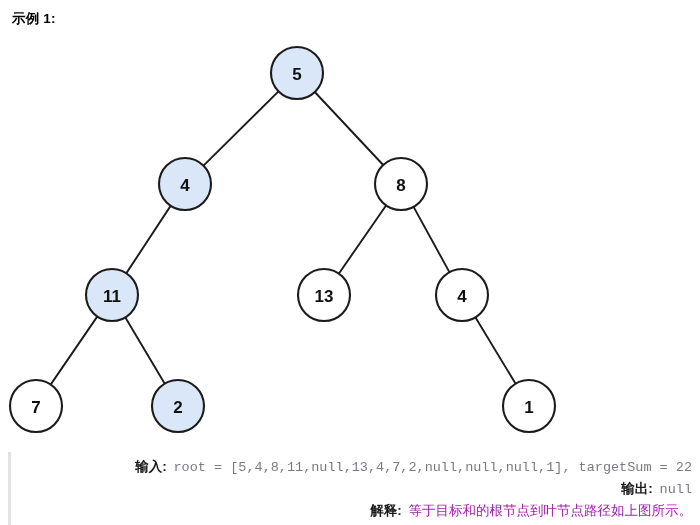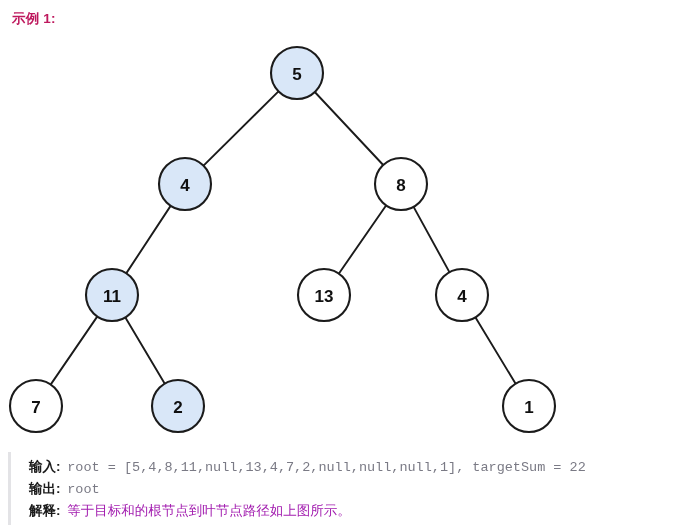--- a/index.html
+++ b/index.html
@@ -15,21 +15,21 @@
     overflow: hidden;
     font-family: "Liberation Sans", sans-serif;
     color: #262626;
   }
   #page-title {
     position: absolute;
     left: 12px;
     top: 10px;
     font-size: 13.5px;
     font-weight: bold;
-    color: #be185d;
+    color: #000000;
     letter-spacing: 0.2px;
   }
   #tree-figure {
     position: absolute;
     left: 0;
     top: 28px;
     width: 700px;
     height: 420px;
   }
   #tree-svg {
@@ -54,20 +54,21 @@
     stroke-linecap: round;
   }
   #example-block {
     position: absolute;
     left: 8px;
     top: 452px;
     width: 684px;
     padding: 4px 0 4px 18px;
     border-left: 3px solid #e3e3e6;
     box-sizing: border-box;
+    text-align: right;
   }
   .example-row {
     line-height: 21px;
     white-space: nowrap;
     font-size: 13.5px;
   }
   .row-label {
     font-weight: bold;
     color: #1a1a1a;
     font-family: "Liberation Sans", sans-serif;
@@ -144,19 +145,19 @@
   </svg>
 </div>
 
 <div id="example-block">
   <div class="example-row">
     <span class="row-label">输入:</span>
     <span class="row-value-mono">root = [5,4,8,11,null,13,4,7,2,null,null,null,1], targetSum = 22</span>
   </div>
   <div class="example-row">
     <span class="row-label">输出:</span>
-    <span class="row-value-mono">root</span>
+    <span class="row-value-mono">null</span>
   </div>
   <div class="example-row">
     <span class="row-label">解释:</span>
     <span class="row-value-text">等于目标和的根节点到叶节点路径如上图所示。</span>
   </div>
 </div>
 
 </body></html>

